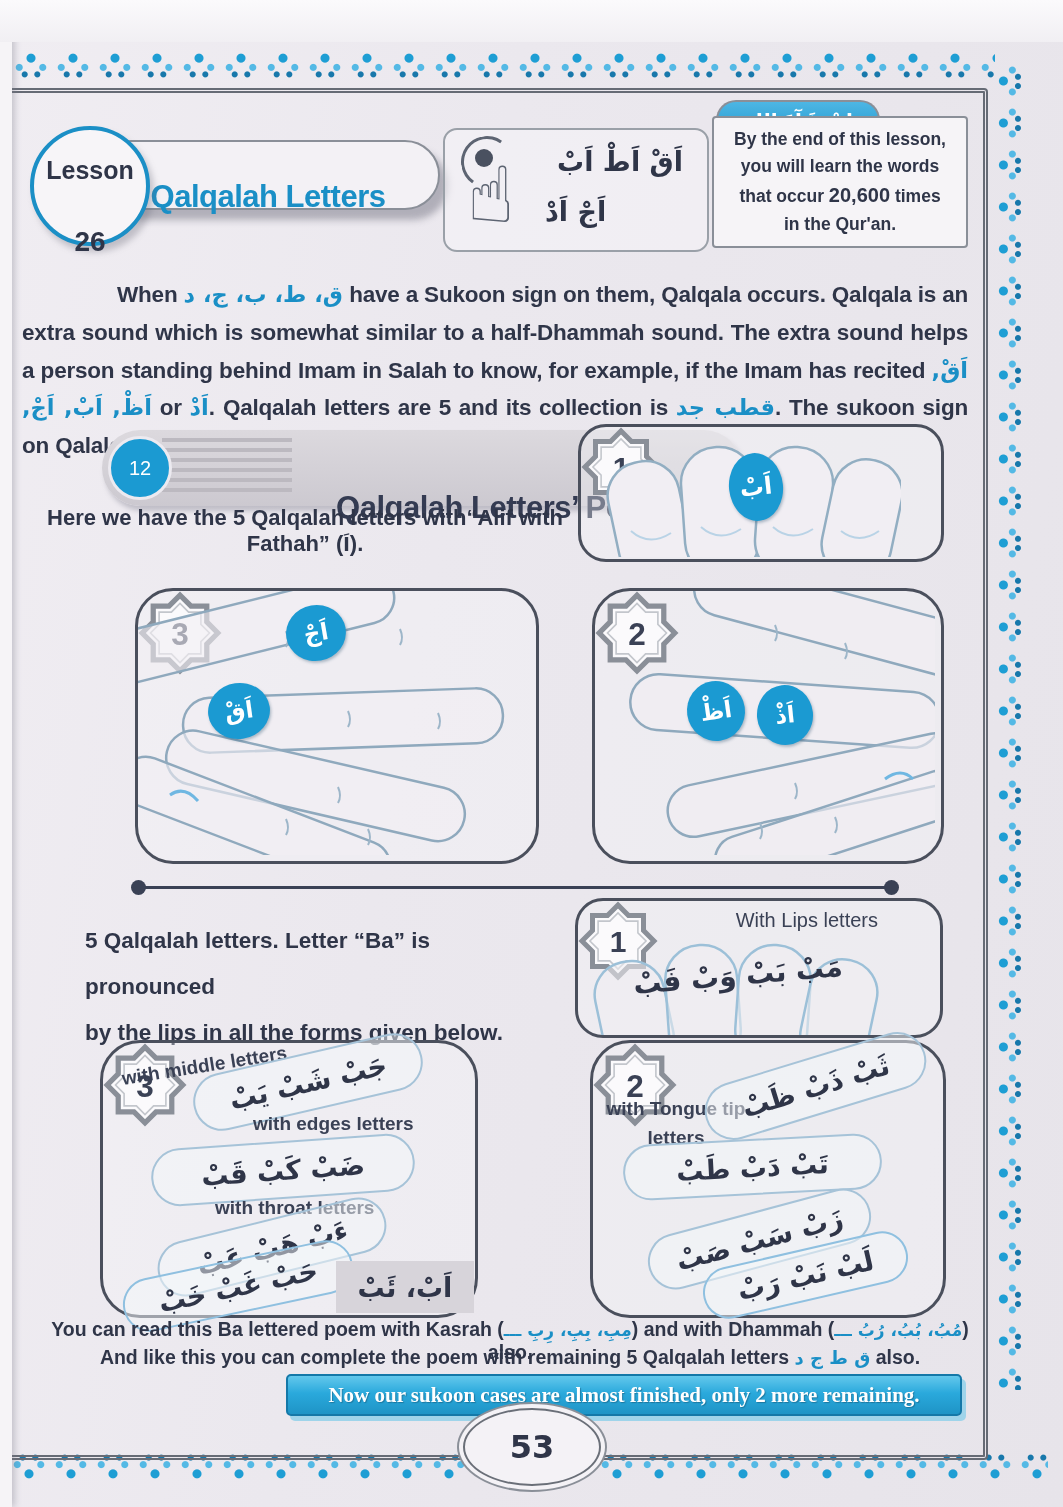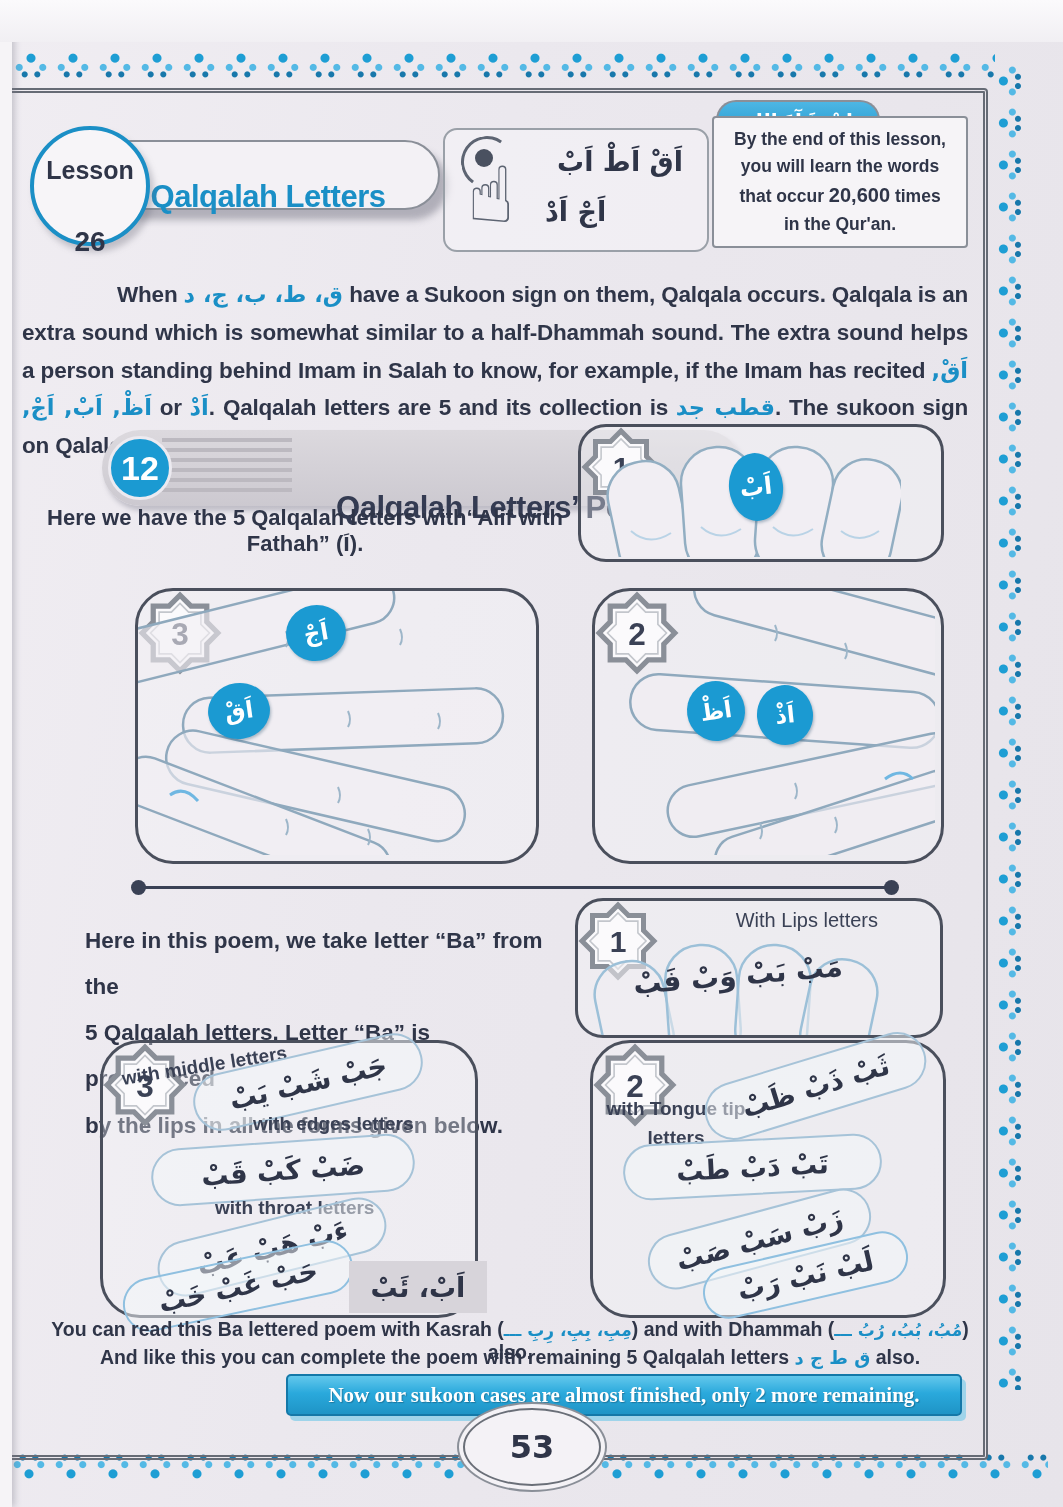--- a/index.html
+++ b/index.html
@@ -91,21 +91,21 @@
 
   <div class="abs" style="left:22px;top:276px;width:946px;font-size:22.5px;font-weight:bold;line-height:1.68;text-align:justify;text-indent:95px;letter-spacing:-0.2px;">
     <span>When </span><span class="ar blue" dir="rtl">ق، ط، ب، ج، د</span><span> have a Sukoon sign on them, Qalqala occurs. Qalqala is an extra sound which is somewhat similar to a half-Dhammah sound. The extra sound helps a  person standing behind Imam in Salah to know, for example, if the Imam has recited </span><span class="ar blue" dir="rtl">اَقْ,  اَظْ,  اَبْ,  اَجْ,</span><span> or </span><span class="ar blue" dir="rtl">اَدْ</span><span>. Qalqalah letters are 5 and its collection is </span><span class="ar blue" dir="rtl">قطب جد</span><span>.  The sukoon sign on Qalalah letter is given like ( </span><span class="ar dark">ـْ</span><span> ) this.</span>
   </div>
 
   <div class="abs" style="left:102px;top:430px;width:640px;height:76px;background:linear-gradient(#dcd9de,#ccc9d0);border-radius:40px;box-shadow:3px 5px 5px rgba(110,110,125,.35);">
     <div class="abs" style="left:60px;top:8px;width:130px;height:60px;background:repeating-linear-gradient(180deg,#bcb9c0 0 4px,transparent 4px 10px);"></div>
     <div class="abs headline" style="left:180px;top:17px;width:440px;text-align:center;font-size:31px;color:#343b52;letter-spacing:-0.5px;">Qalqalah Letters’ Poem</div>
   </div>
   <div class="abs" style="left:108px;top:436px;width:58px;height:58px;background:#1b9ad2;border:3px solid #eceaf0;border-radius:50%;display:flex;align-items:center;justify-content:center;">
-    <span style="color:#fff;font-weight:bold;font-size:34px;">12</span>
+    <span style="color:#fff;font-weight:normal;font-size:20px;">12</span>
   </div>
 
   <div class="abs cap" style="left:40px;top:505px;width:530px;text-align:center;">
     <span>Here we have the 5 Qalqalah letters with“Alif with Fathah” (</span><span class="ar" style="font-size:19px;">اَ</span><span>).</span>
   </div>
 
   <div class="box" style="left:578px;top:424px;width:360px;height:132px;border-radius:28px;">
     <svg width="300" height="126" viewBox="0 0 300 126" style="position:absolute;left:20px;top:4px;">
       <g stroke="#92aec2" stroke-width="2.5" fill="#f1eef3">
         <rect x="12" y="30" width="72" height="120" rx="34" transform="rotate(-12 48 90)"></rect>
@@ -183,21 +183,20 @@
       <text class="star-num" x="40" y="51" text-anchor="middle">2</text>
     </svg>
   </div>
 
   <div class="abs" style="left:135px;top:886px;width:760px;height:3px;background:#3a4155;">
     <span class="abs" style="left:-4px;top:-6px;width:15px;height:15px;background:#3a4155;border-radius:50%;"></span>
     <span class="abs" style="right:-4px;top:-6px;width:15px;height:15px;background:#3a4155;border-radius:50%;"></span>
   </div>
 
   <div class="abs" style="left:85px;top:918px;width:475px;font-size:22.5px;font-weight:bold;line-height:2.05;">
-    <div>Here in this poem, we take letter “Ba”  from the</div>
     <div>5 Qalqalah letters. Letter “Ba” is pronounced</div>
     <div>by the lips in  all the forms given below.</div>
   </div>
 
   <div class="box" style="left:575px;top:898px;width:362px;height:134px;border-radius:28px;">
     <div class="lbl" style="left:0;top:8px;width:300px;text-align:right;font-weight:normal;font-size:20px;">With Lips letters</div>
     <svg width="290" height="100" viewBox="0 0 290 100" style="position:absolute;left:15px;top:34px;">
       <g stroke="#9cc0d8" stroke-width="2.5" fill="rgba(241,238,243,0.55)">
         <rect x="6" y="26" width="70" height="110" rx="33" transform="rotate(-12 41 80)"></rect>
         <rect x="74" y="10" width="72" height="120" rx="35" transform="rotate(-4 110 70)"></rect>
@@ -222,21 +221,21 @@
     <div class="finger" style="left:48px;top:98px;width:260px;height:54px;transform:rotate(-4deg);">
       <span class="ar" dir="rtl">ضَبْ  كَبْ  قَبْ</span>
     </div>
     <div class="lbl" style="left:112px;top:154px;">with throat letters</div>
     <div class="finger" style="left:52px;top:176px;width:230px;height:52px;transform:rotate(-14deg);">
       <span class="ar" dir="rtl">ءَبْ هَبْ عَبْ</span>
     </div>
     <div class="finger" style="left:18px;top:216px;width:230px;height:50px;transform:rotate(-12deg);border-color:#8fc0e0;">
       <span class="ar" dir="rtl">حَبْ غَبْ خَبْ</span>
     </div>
-    <div class="abs" style="left:246px;top:218px;width:138px;height:52px;background:#d7d4da;display:flex;align-items:center;justify-content:center;">
+    <div class="abs" style="left:233px;top:218px;width:138px;height:52px;background:#d7d4da;display:flex;align-items:center;justify-content:center;">
       <span class="ar dark" dir="rtl" style="font-size:27px;font-weight:bold;">اَبْ، ئَبْ</span>
     </div>
     <svg class="star" style="left:-42px;top:92px;" width="84" height="84" viewBox="0 0 80 80">
       <polygon points="76,40 65.5,50.5 65.5,65.5 50.5,65.5 40,76 29.5,65.5 14.5,65.5 14.5,50.5 4,40 14.5,29.5 14.5,14.5 29.5,14.5 40,4 50.5,14.5 65.5,14.5 65.5,29.5" fill="#fbfafc" stroke="#8a8f98" stroke-width="5"></polygon>
       <polygon points="76,40 65.5,50.5 65.5,65.5 50.5,65.5 40,76 29.5,65.5 14.5,65.5 14.5,50.5 4,40 14.5,29.5 14.5,14.5 29.5,14.5 40,4 50.5,14.5 65.5,14.5 65.5,29.5" fill="none" stroke="#c3c6cc" stroke-width="2" transform="translate(40,40) scale(0.78) translate(-40,-40)"></polygon>
       <text class="star-num" x="40" y="51" text-anchor="middle">3</text>
     </svg>
   </div>
 
   <div class="box" style="left:590px;top:1040px;width:350px;height:272px;border-radius:40px;">

